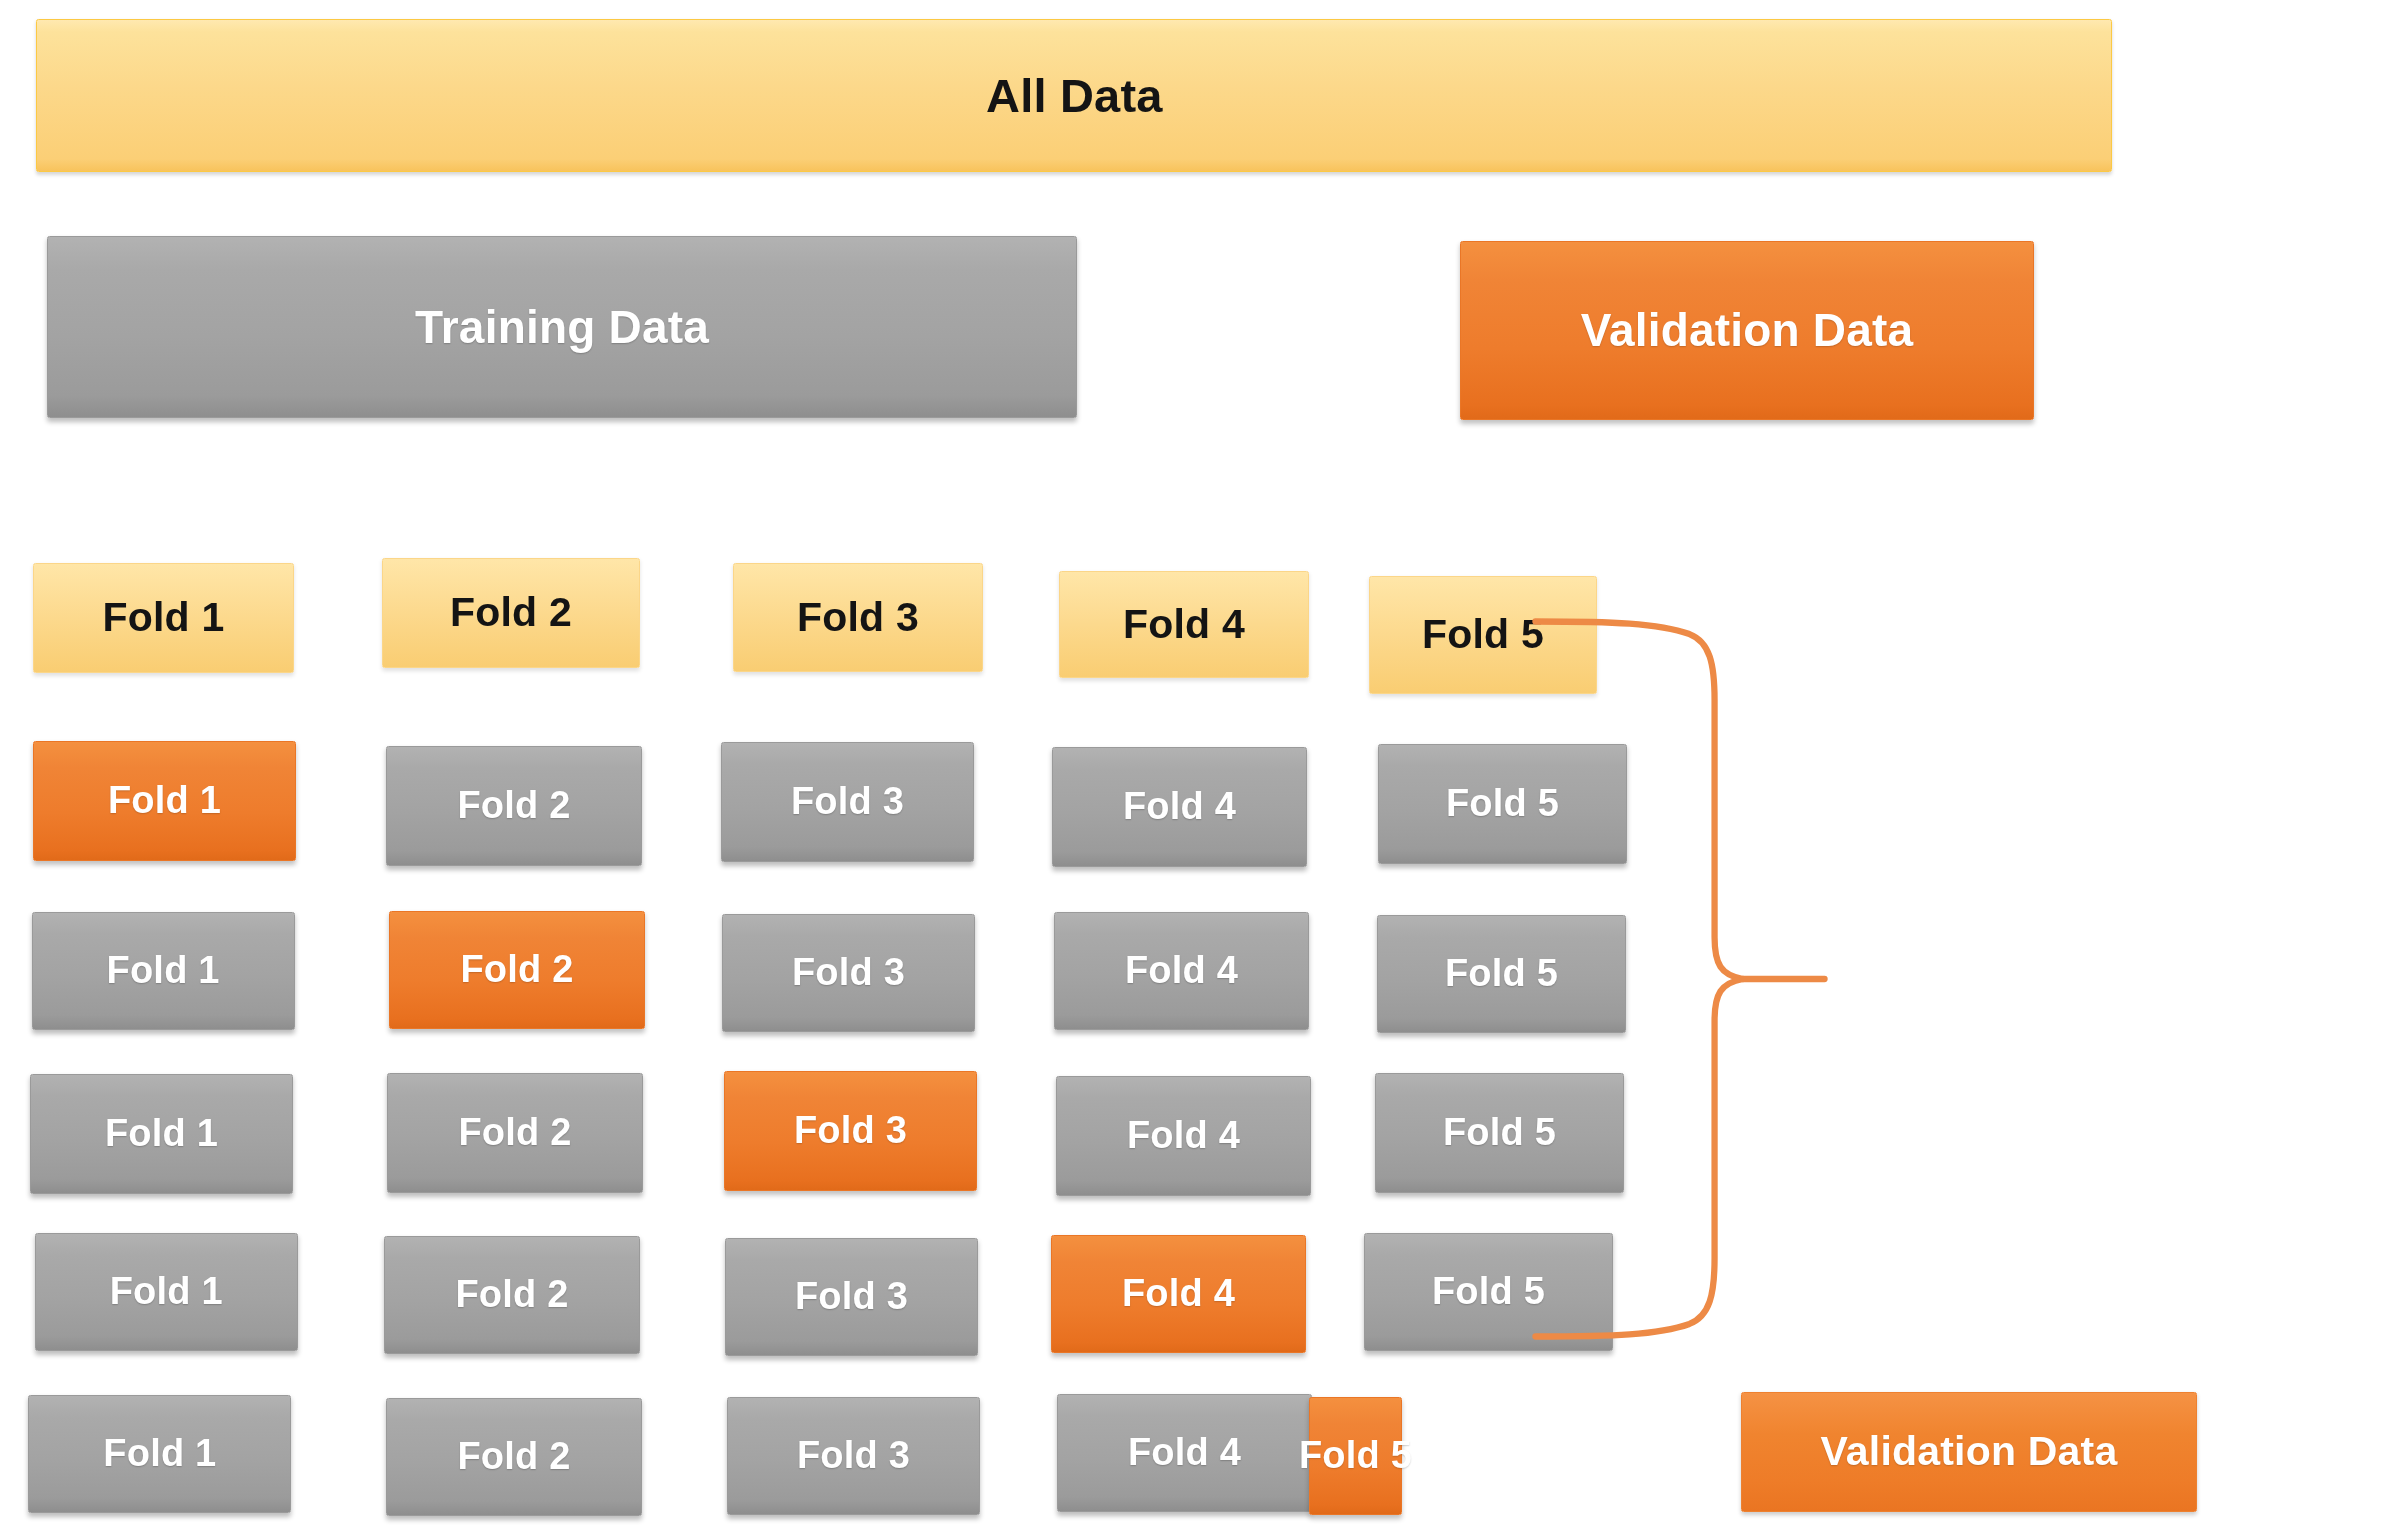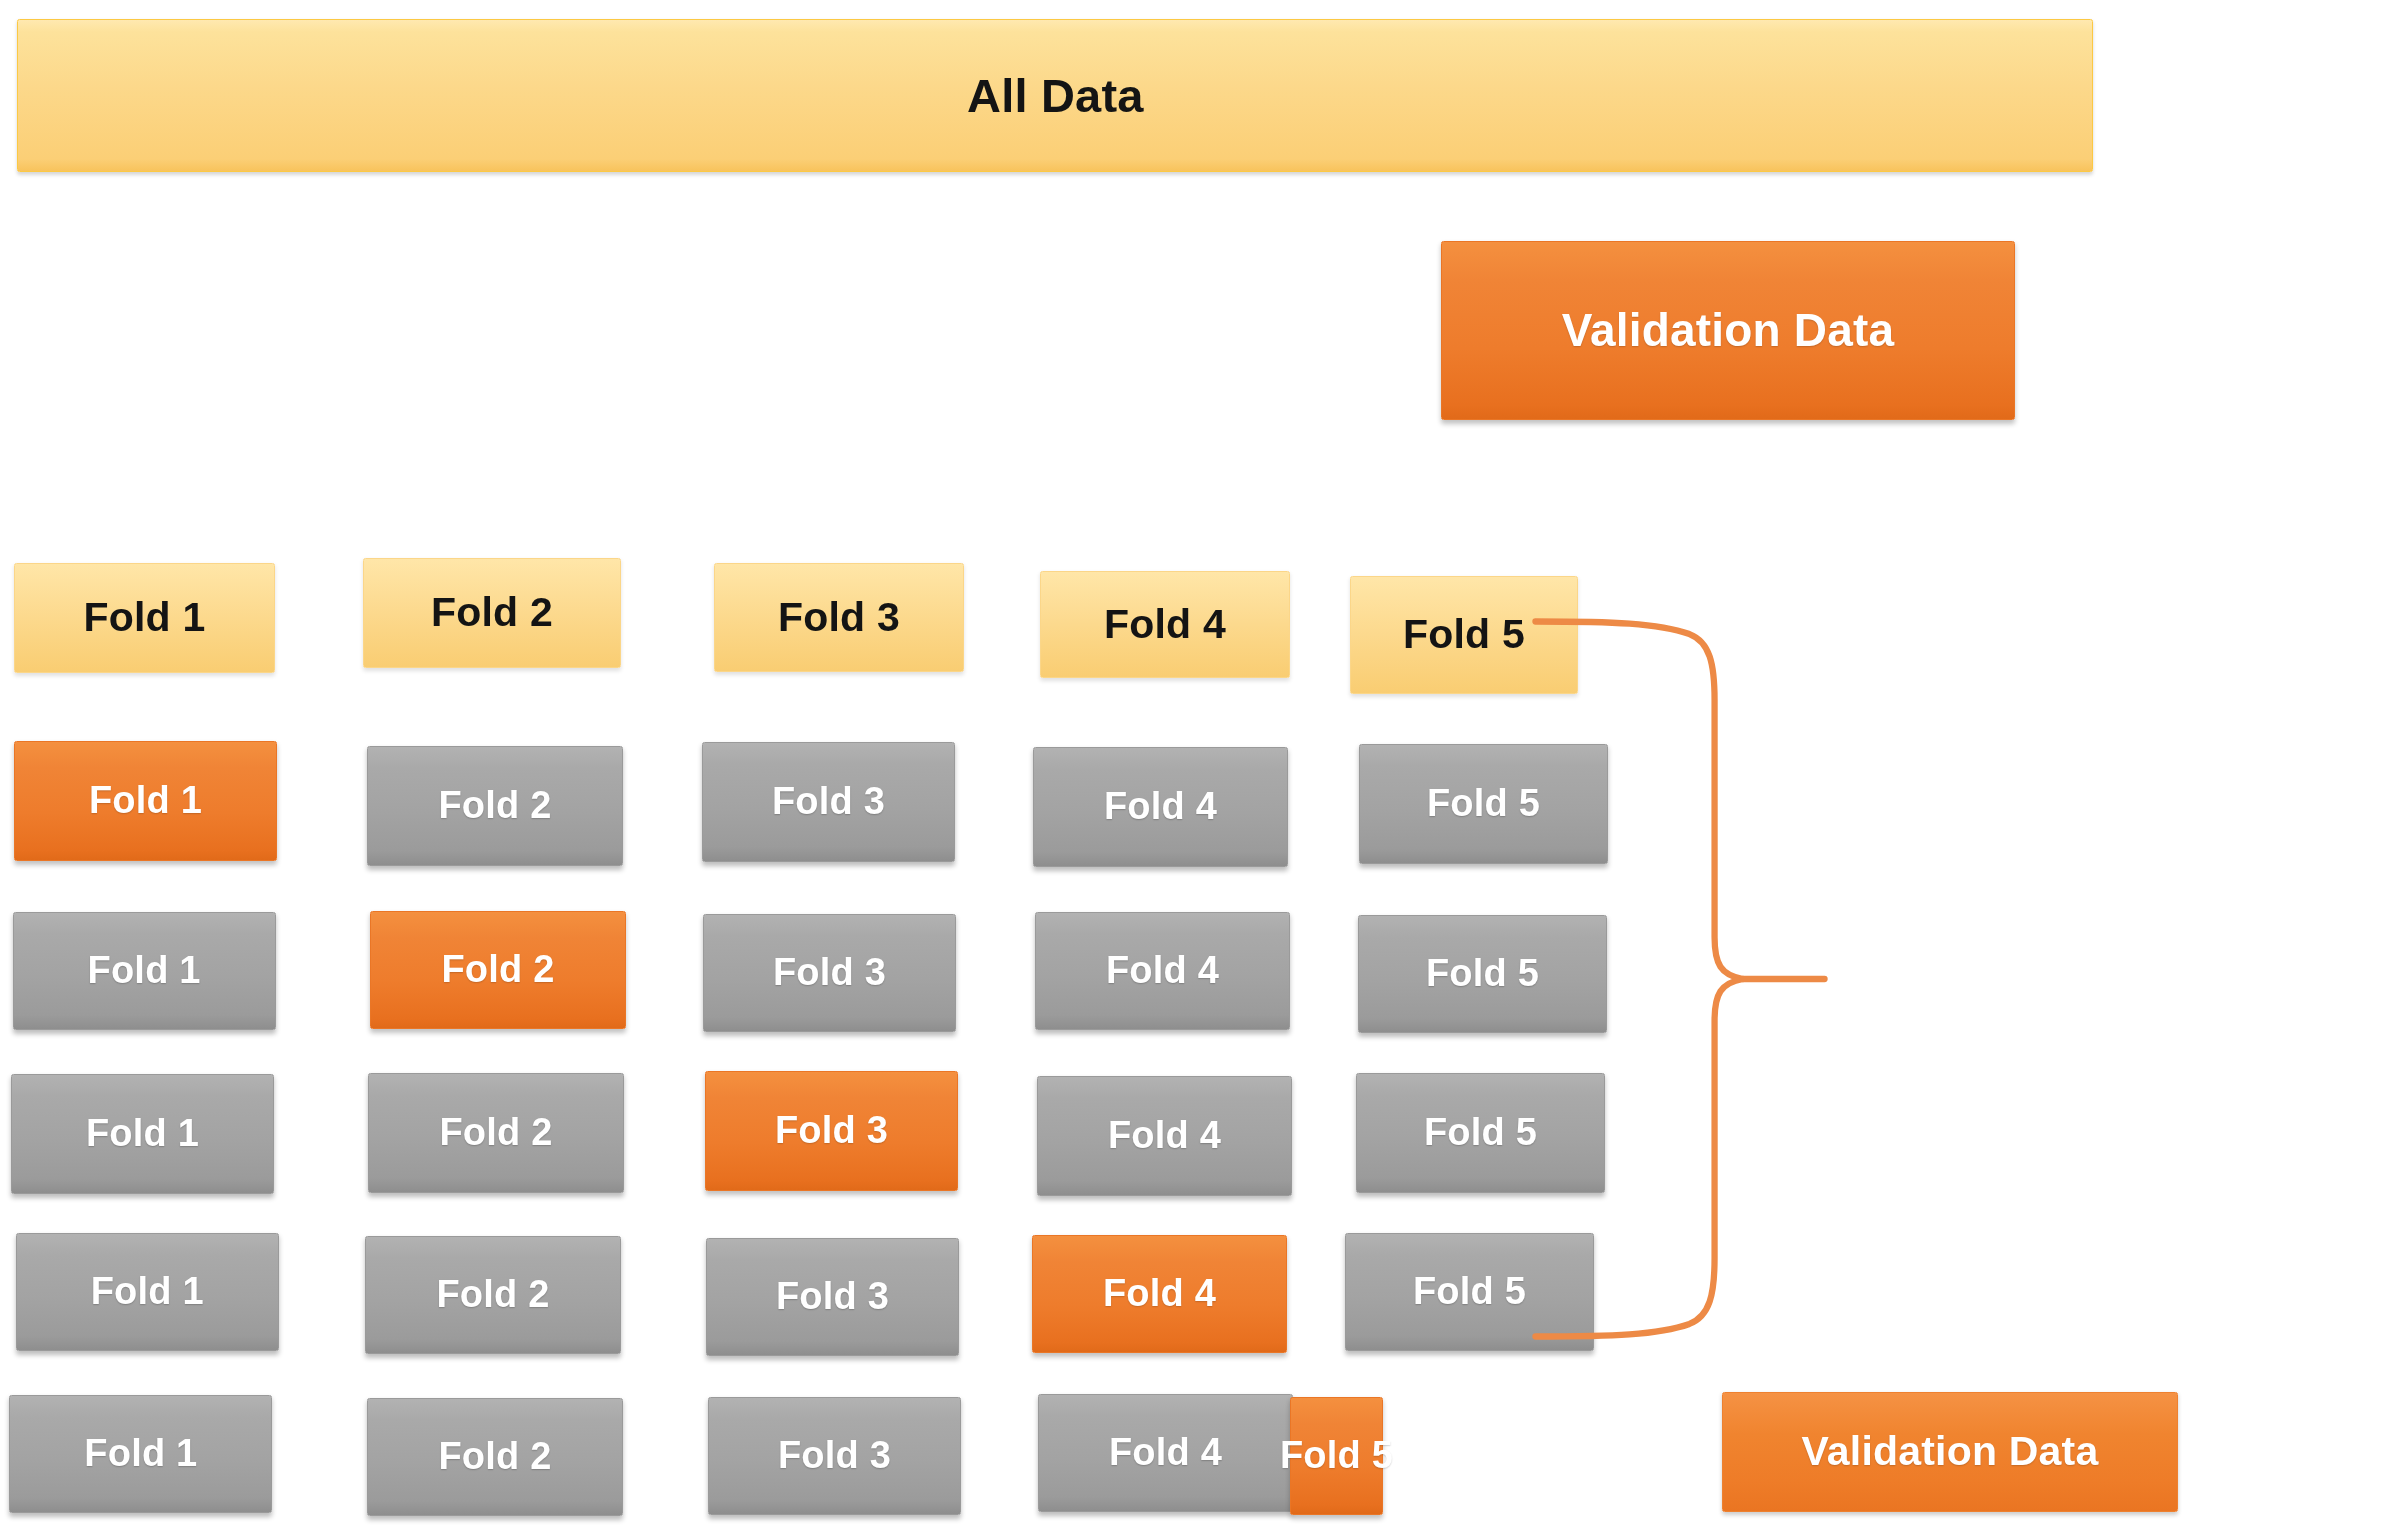--- a/index.html
+++ b/index.html
@@ -25,20 +25,21 @@
     box-sizing: border-box;
     display: flex;
     align-items: center;
     justify-content: center;
     text-align: center;
     font-weight: bold;
     letter-spacing: 0.2px;
     white-space: nowrap;
     line-height: 1.05;
     border-radius: 2.4px;
+    margin-left: 19px;
   }
 
   
   .box.yellow {
     background: linear-gradient(to bottom,
                 #ffe9b0 0%,
                 #fde29b 8%,
                 #fcd88a 45%,
                 #fbcf76 92%,
                 #f8c35c 100%);
@@ -140,20 +141,21 @@
     letter-spacing: -0.4px;
   }
 </style>
 </head>
 <body>
 
 <div id="canvas">
 
   <div class="box yellow" id="all-data-box">All Data</div>
 
+  <div class="box gray" id="training-data-box">Training Data</div>
 
   <div class="box orange" id="validation-data-box">Validation Data</div>
 
   <div id="fold-layer">
       <div class="box yellow-plain fold-header" style="left: 14px; top: 563px; width: 261px; height: 110px;">Fold 1</div>
       <div class="box yellow-plain fold-header" style="left: 363px; top: 558px; width: 258px; height: 110px;">Fold 2</div>
       <div class="box yellow-plain fold-header" style="left: 714px; top: 563px; width: 250px; height: 109px;">Fold 3</div>
       <div class="box yellow-plain fold-header" style="left: 1040px; top: 571px; width: 250px; height: 107px;">Fold 4</div>
       <div class="box yellow-plain fold-header" style="left: 1350px; top: 576px; width: 228px; height: 118px;">Fold 5</div>
       <div class="box orange fold-cell" style="left: 14px; top: 741px; width: 263px; height: 120px;">Fold 1</div>

